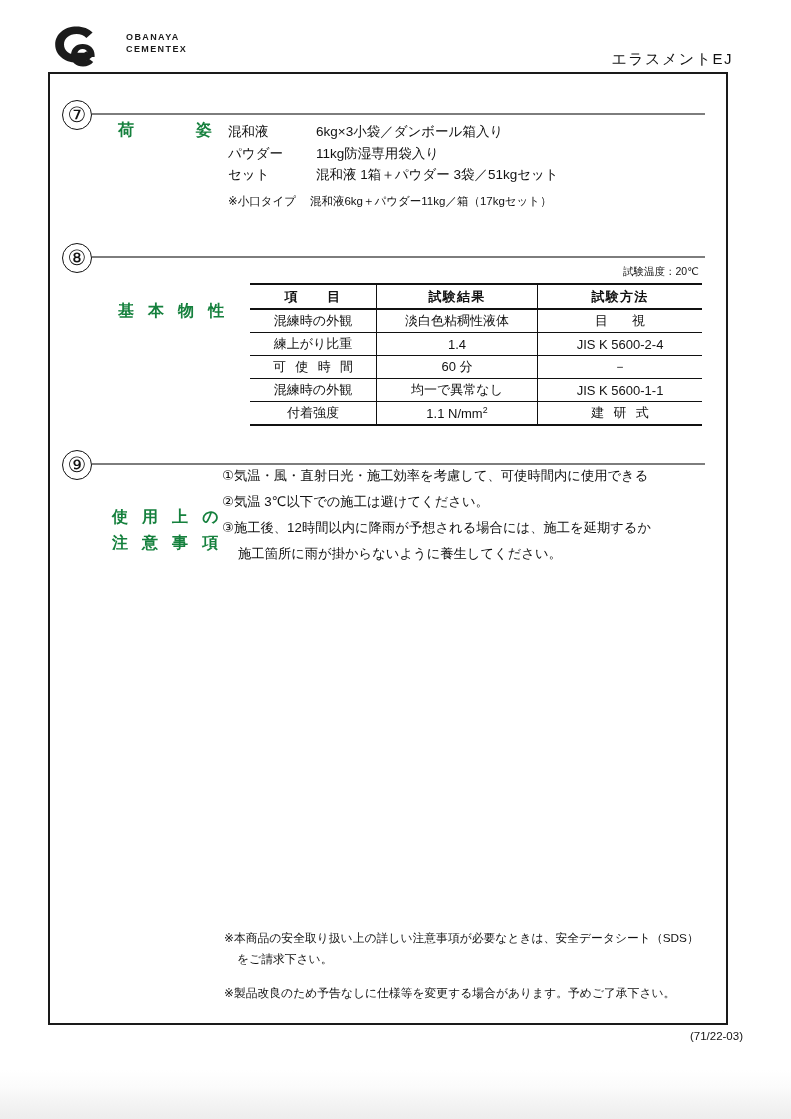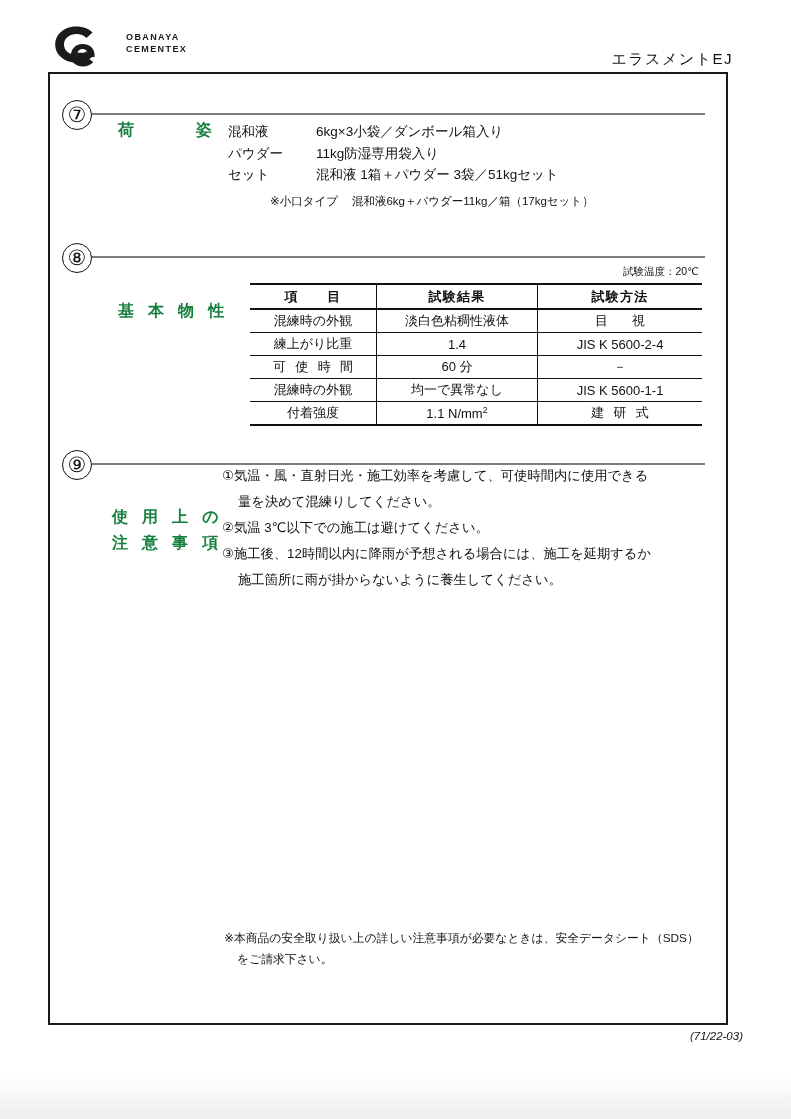--- a/index.html
+++ b/index.html
@@ -123,21 +123,20 @@
   }
   .s7-label { width: 88px; flex: 0 0 88px; }
   .s7-value { flex: 1 1 auto; }
   .s7-note {
     position: absolute;
     left: 228px;
     top: 194px;
     font-size: 11.5px;
     color: #111;
     white-space: nowrap;
-    margin-left: 42px;
   }
   .s7-note .gap { display: inline-block; width: 14px; }
 
   
   .temp-note {
     position: absolute;
     right: 92px;
     top: 265px;
     font-size: 10.5px;
     color: #111;
@@ -208,21 +207,20 @@
     line-height: 21px;
   }
   .foot-note { margin-bottom: 13px; }
   .foot-note .cont { display: block; padding-left: 13px; }
   .doc-code {
     position: absolute;
     right: 48px;
     top: 1030px;
     font-size: 11.5px;
     color: #111;
-    font-style: italic;
   }
 </style>
 </head>
 <body>
 
 <div class="page">
 
   <div class="logo-block">
     <svg class="logo-mark" viewBox="0 0 56 44" xmlns="http://www.w3.org/2000/svg">
       <path d="M24.5 2.5 C12.3 2.5 3.2 10.2 3.2 20.6 C3.2 30.9 12.3 38.6 24.5 38.6 C31.2 38.6 36.9 36.3 40.6 32.5 L34.4 27.2 C32.0 29.6 28.6 31.0 24.6 31.0 C17.3 31.0 12.0 26.6 12.0 20.6 C12.0 14.5 17.3 10.1 24.6 10.1 C28.6 10.1 32.0 11.5 34.4 13.9 L40.6 8.6 C36.9 4.8 31.2 2.5 24.5 2.5 Z" fill="#1b1b1b"></path>
@@ -305,35 +303,37 @@
   </table>
 
   <div class="circ-num" style="left:62px; top:450px;">⑨</div>
   <div class="sec-rule" style="left:92px; top:463px; width:613px;"></div>
   <div class="sec-head sp-wide" style="left:112px; top:470px;">使 用 上 の</div>
   <div class="sec-head sp-wide" style="left:112px; top:496px;">注 意 事 項</div>
 
   <div class="s9-items">
     <div class="s9-item">
       <span>①気温・風・直射日光・施工効率を考慮して、可使時間内に使用できる</span>
-      <span class="cont">量を決めて混練りしてください。</span>
     </div>
     <div class="s9-item">
       <span>②気温 3℃以下での施工は避けてください。</span>
     </div>
     <div class="s9-item">
       <span>③施工後、12時間以内に降雨が予想される場合には、施工を延期するか</span>
       <span class="cont">施工箇所に雨が掛からないように養生してください。</span>
     </div>
   </div>
 
   <div class="foot-notes">
     <div class="foot-note">
       <span>※本商品の安全取り扱い上の詳しい注意事項が必要なときは、安全データシート（SDS）</span>
       <span class="cont">をご請求下さい。</span>
     </div>
+    <div class="foot-note">
+      <span>※製品改良のため予告なしに仕様等を変更する場合があります。予めご了承下さい。</span>
+    </div>
   </div>
 
   <div class="doc-code">(71/22-03)</div>
 
 </div>
 
 <div class="page-shadow"></div>
 
 </body></html>

